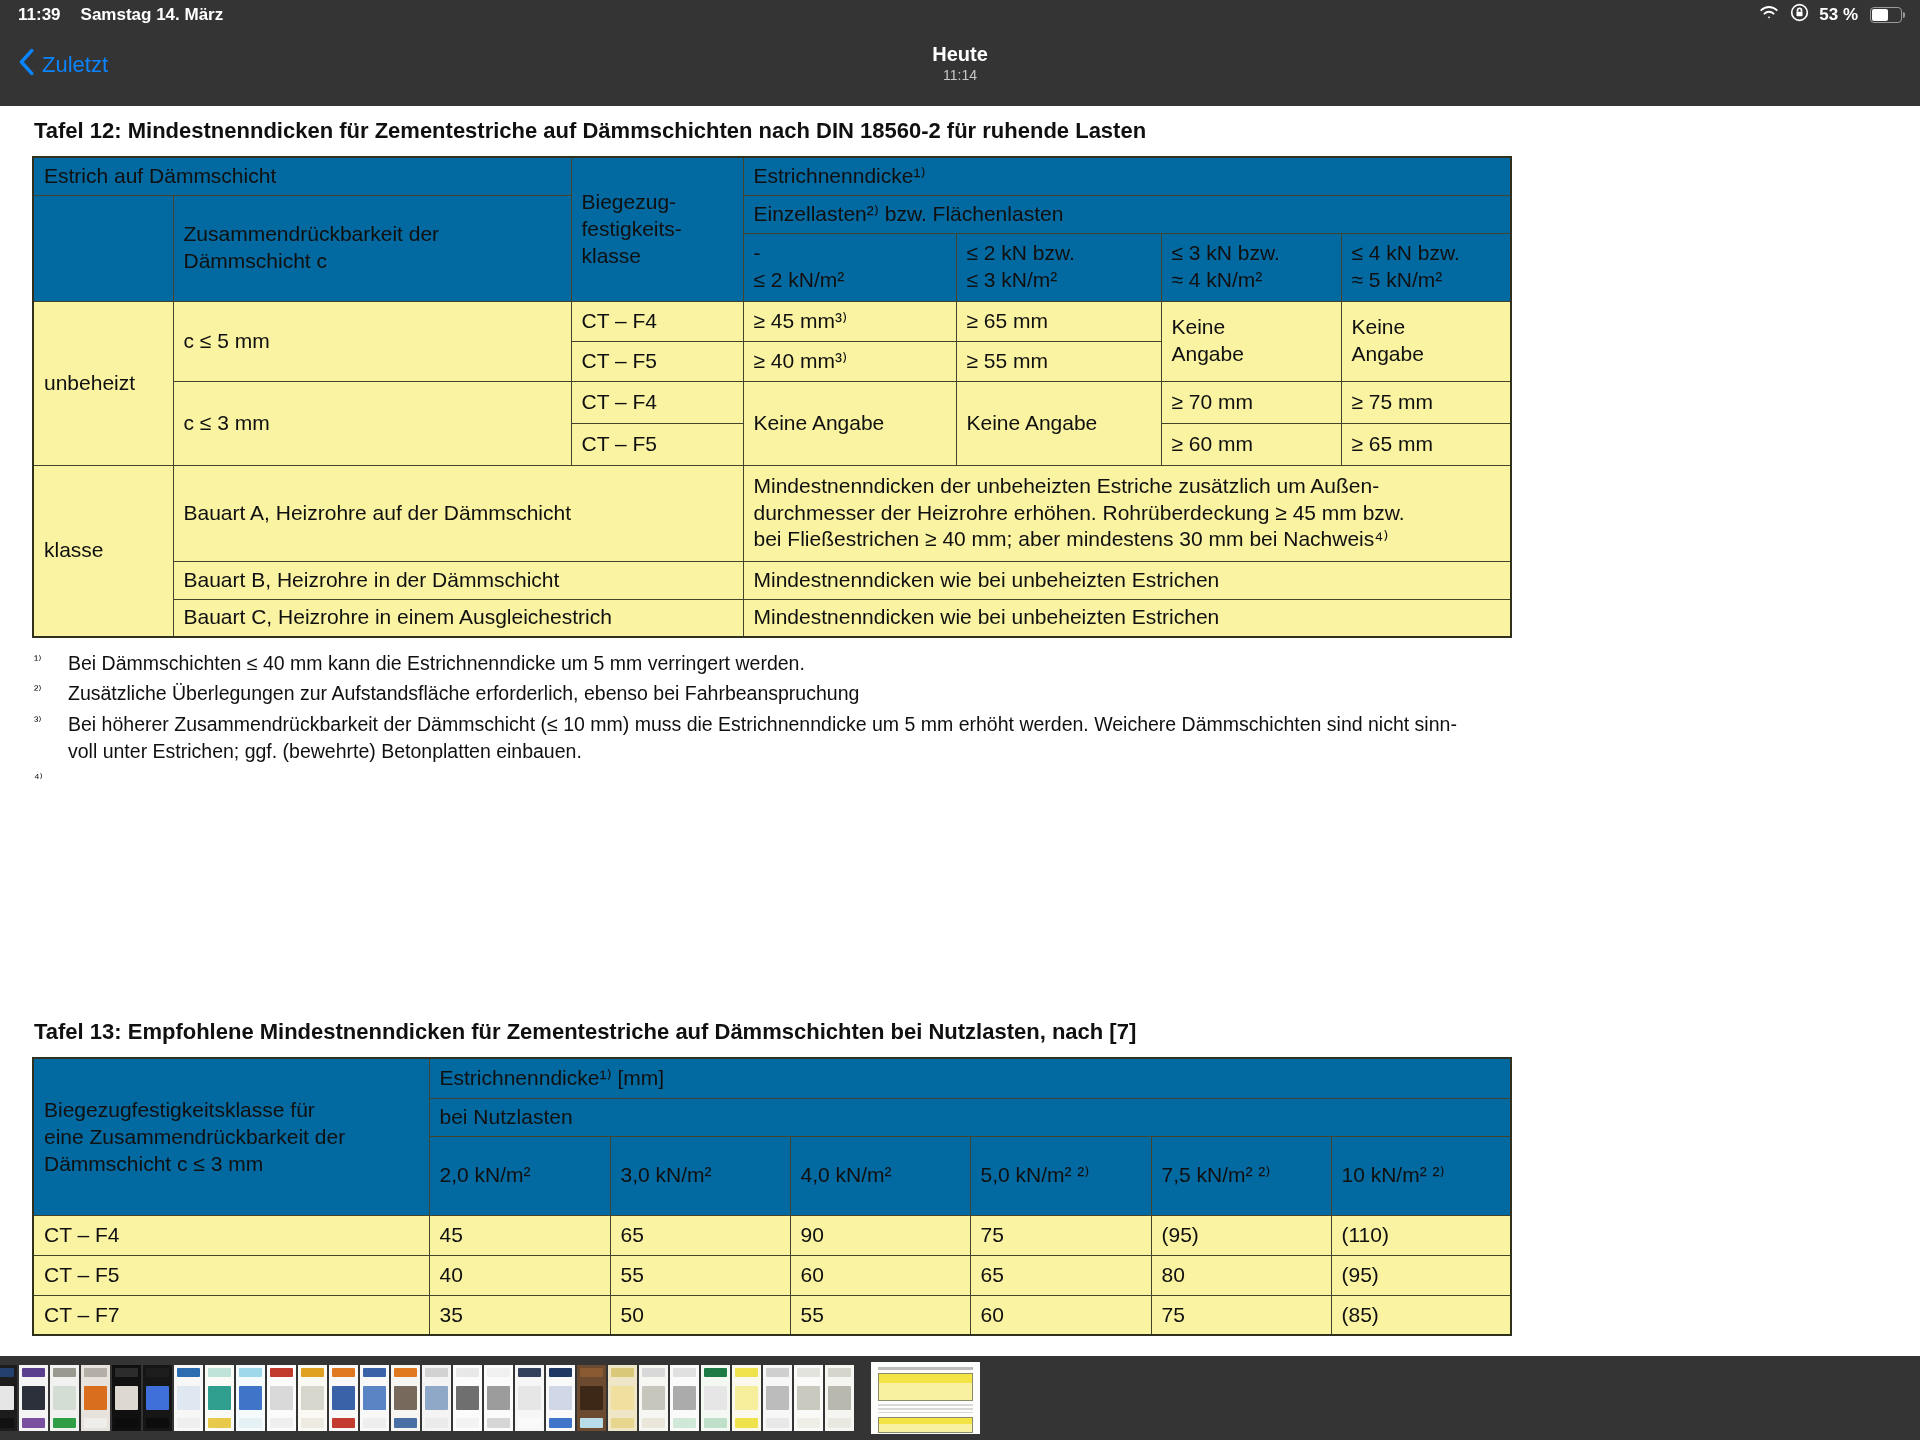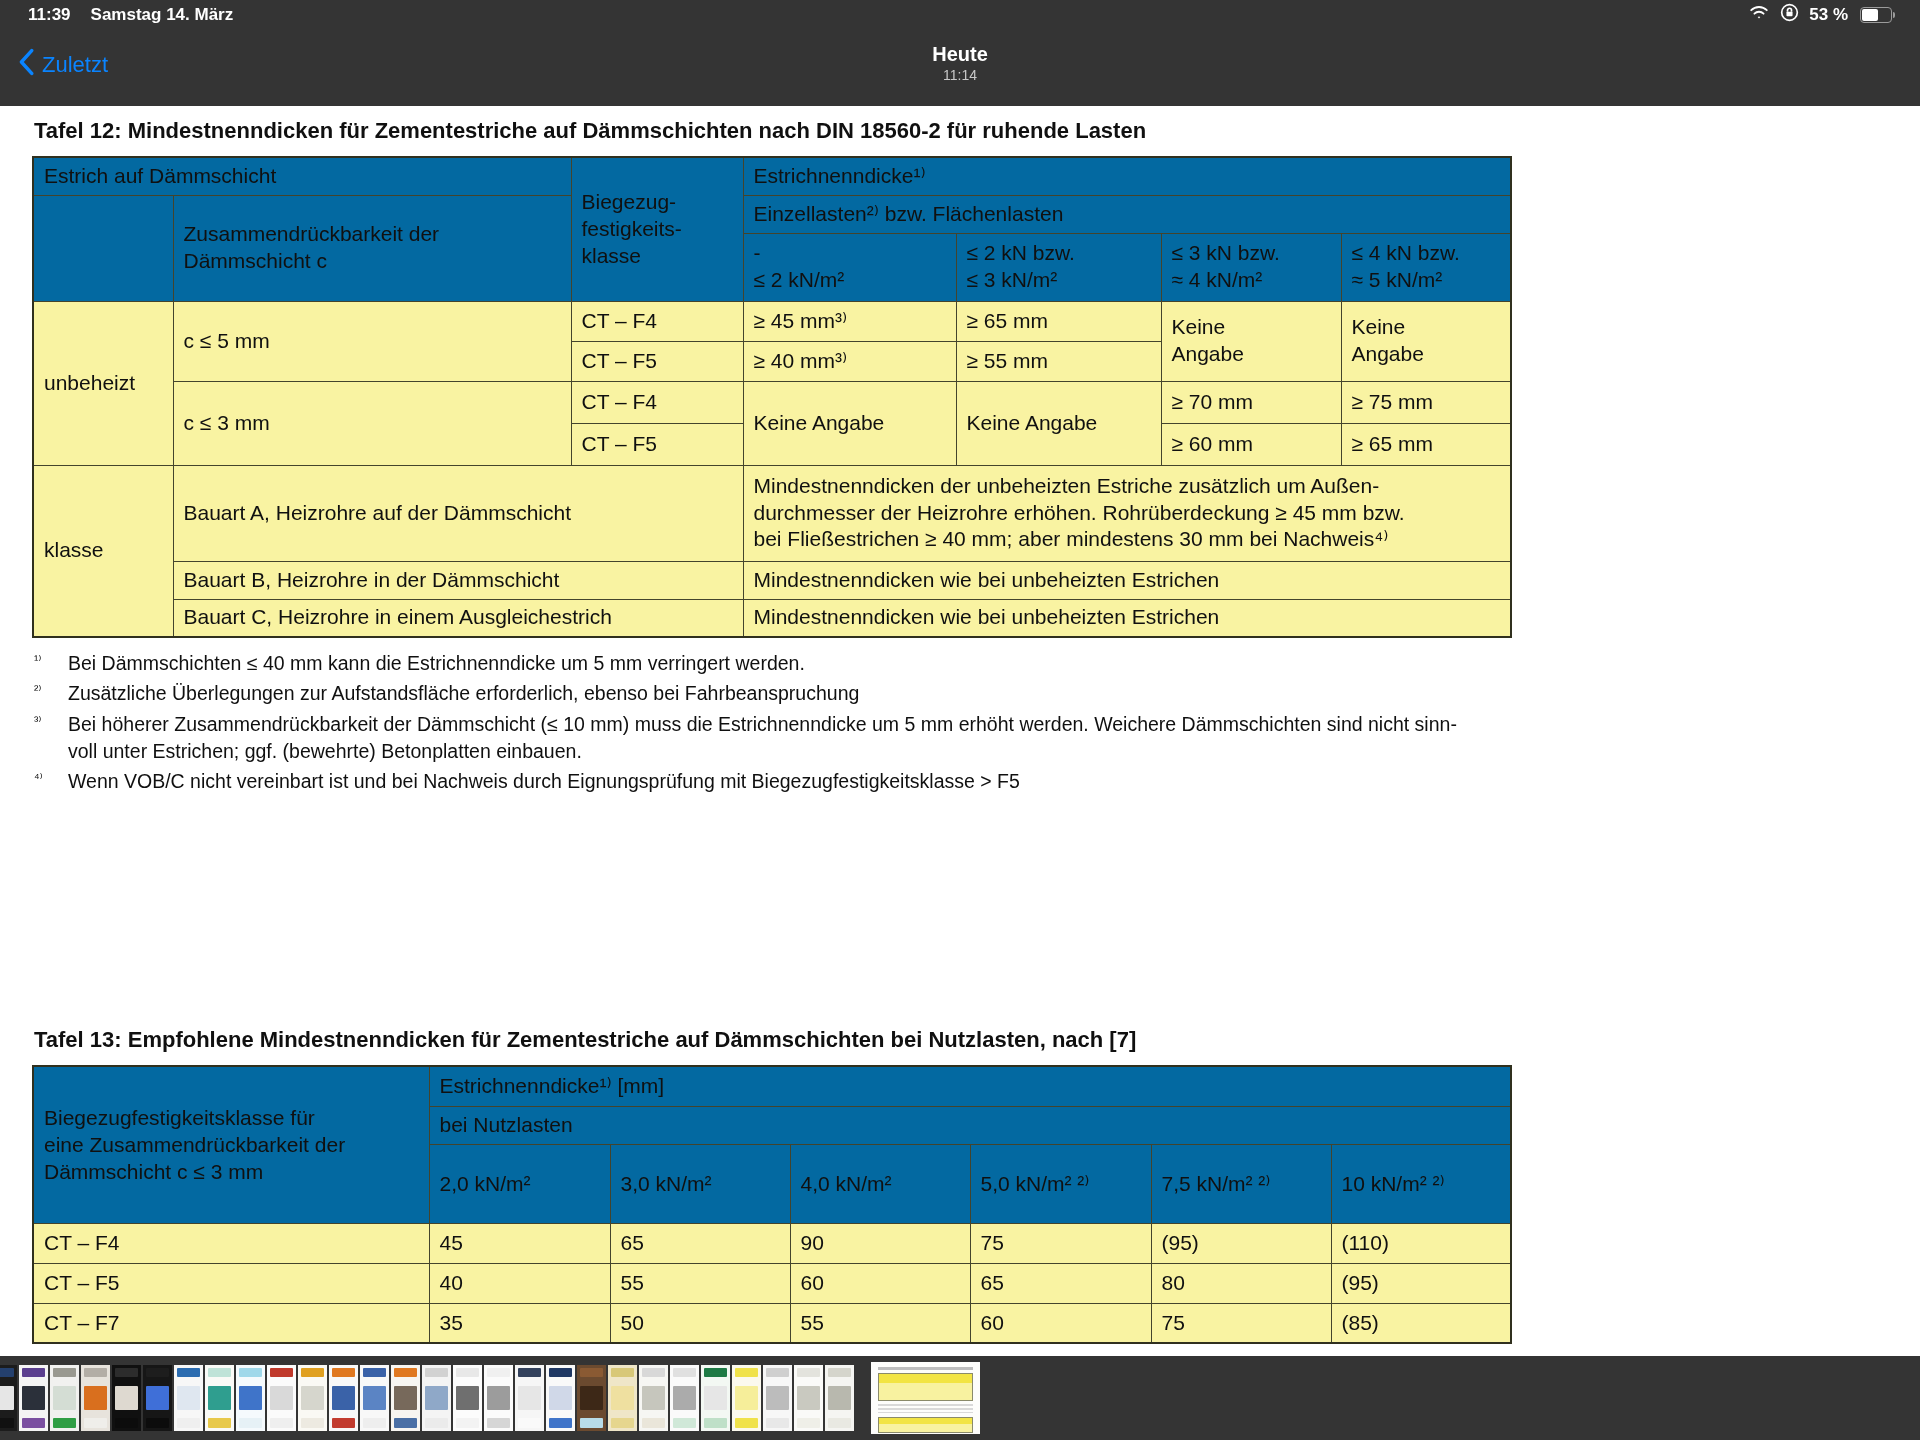--- a/index.html
+++ b/index.html
@@ -1,20 +1,20 @@
 <!DOCTYPE html>
 <html><head>
 <meta charset="utf-8">
 <style>
   html,body{margin:0;padding:0;}
   body{width:1920px;height:1440px;position:relative;background:#fff;overflow:hidden;
        font-family:"Liberation Sans","DejaVu Sans",sans-serif;-webkit-font-smoothing:antialiased;}
   
   .statusbar{position:absolute;top:0;left:0;width:1920px;height:30px;background:#343434;
-             display:flex;justify-content:space-between;align-items:center;padding:0 28px;box-sizing:border-box;}
+             display:flex;justify-content:space-between;align-items:center;padding:0 18px;box-sizing:border-box;}
   .sb-left{display:flex;gap:20px;color:#fff;font-size:17px;font-weight:600;}
   .sb-right{display:flex;gap:10px;align-items:center;color:#fff;font-size:17px;font-weight:600;}
   .navbar{position:absolute;top:30px;left:0;width:1920px;height:76px;background:#343434;}
   .nav-back{position:absolute;left:18px;top:18px;display:flex;align-items:center;gap:8px;color:#0a84ff;
             font-size:22px;cursor:pointer;}
   .nav-center{position:absolute;left:0;right:0;top:12px;text-align:center;color:#fff;}
   .nav-title{font-size:20px;font-weight:600;line-height:1.2;}
   .nav-sub{font-size:14px;color:#c9c9c9;line-height:1.3;}
   .nav-right{position:absolute;right:22px;top:10px;display:flex;align-items:center;gap:36px;}
   .nav-right svg{display:block;}
@@ -200,21 +200,20 @@
       <span class="fn-marker">²⁾</span>
       <span class="fn-text">Zusätzliche Überlegungen zur Aufstandsfläche erforderlich, ebenso bei Fahrbeanspruchung</span>
     </div>
     <div class="fn">
       <span class="fn-marker">³⁾</span>
       <span class="fn-text">Bei höherer Zusammendrückbarkeit der Dämmschicht (≤ 10 mm) muss die Estrichnenndicke um 5 mm erhöht werden. Weichere Dämmschichten sind nicht sinn-
 voll unter Estrichen; ggf. (bewehrte) Betonplatten einbauen.</span>
     </div>
     <div class="fn">
       <span class="fn-marker">⁴⁾</span>
-      <span class="fn-text">Wenn VOB/C nicht vereinbart ist und bei Nachweis durch Eignungsprüfung mit Biegezugfestigkeitsklasse &gt; F5</span>
     </div>
   </div>
 
   <div class="doc-title t13-title">Tafel 13: Empfohlene Mindestnenndicken für Zementestriche auf Dämmschichten bei Nutzlasten, nach [7]</div>
 
   <table class="t">
     <colgroup>
       <col style="width:396px">
         <col style="width:181px">
         <col style="width:180px">

